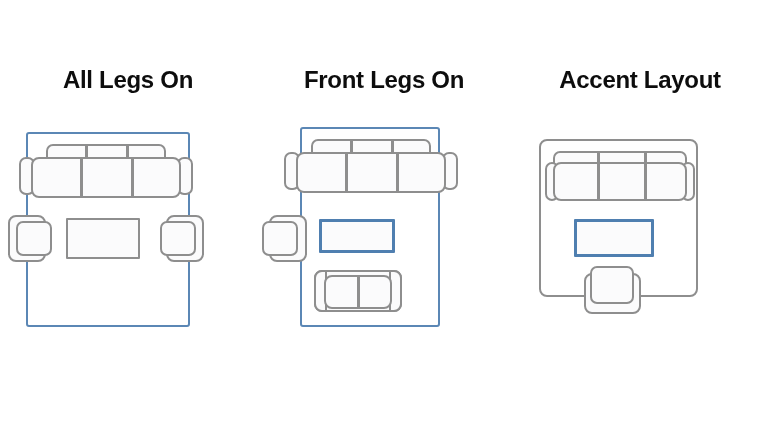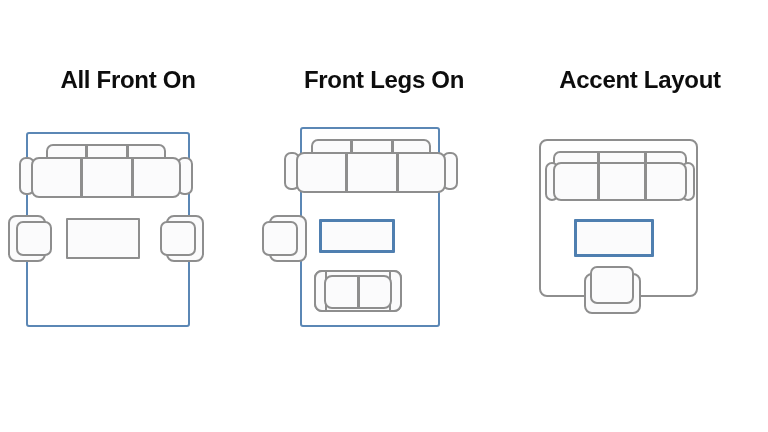--- a/index.html
+++ b/index.html
@@ -117,21 +117,21 @@
     background: #fbfbfc;
   }
 </style>
 </head>
 <body>
 
 <div class="canvas">
 
   <div class="panel panel-1">
 
-    <div class="panel-title">All Front On</div>
+    <div class="panel-title">All Legs On</div>
 
     <div class="diagram">
 
       <div class="rug rug-blue" style="left:26px; top:7px; width:164px; height:195px;"></div>
 
       <div class="fx sofa-back" style="left:46px; top:19px; width:120px; height:18px;"></div>
       <div class="back-div" style="left:85px; top:19px; height:18px;"></div>
       <div class="back-div" style="left:126px; top:19px; height:18px;"></div>
 
       <div class="fx sofa-arm" style="left:19px; top:32px; width:16px; height:38px;"></div>

